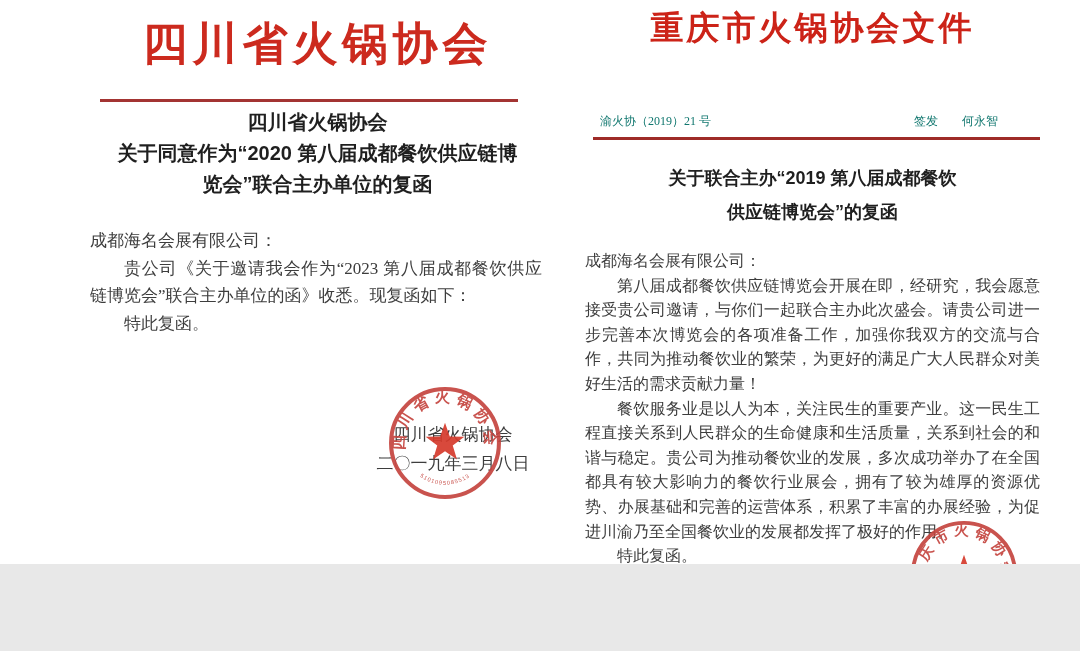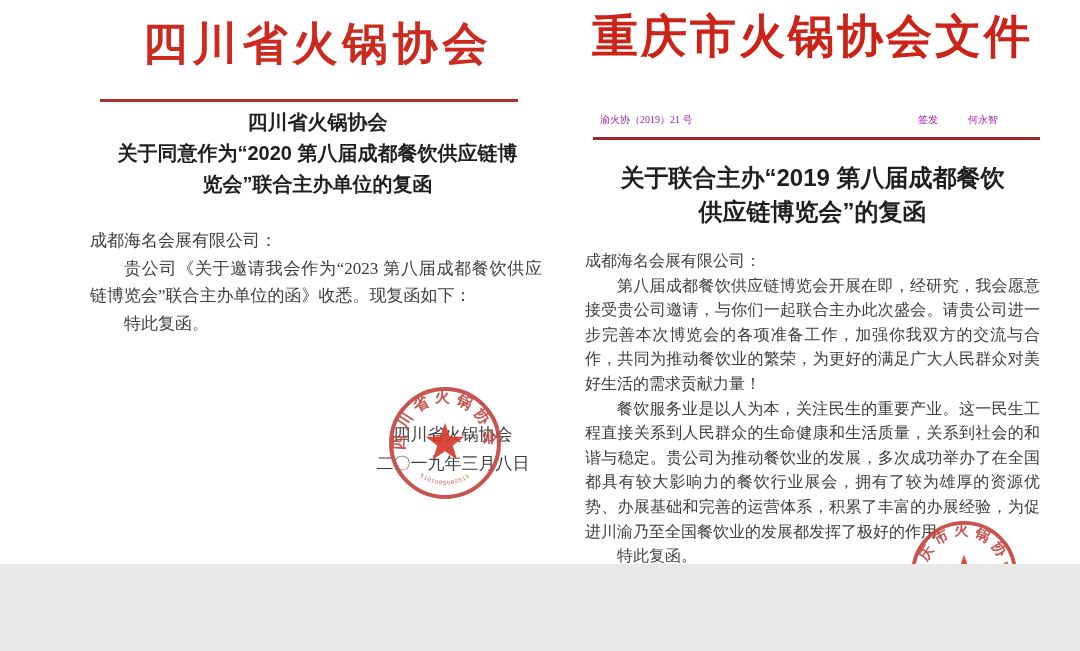--- a/index.html
+++ b/index.html
@@ -31,33 +31,33 @@
   .p-indent { text-indent:2em; }
   .l-sig {
     position:absolute; top:420px; right:2px; width:190px; text-align:center;
     font-size:17px; line-height:29px; color:#3d3d3d;
   }
 
   
   .r-letterhead {
     position:absolute; top:6px; left:0; width:100%; text-align:center;
     font-family:"Liberation Serif", serif; font-weight:bold;
-    font-size:46px; letter-spacing:3px; color:#cc2318; white-space:nowrap;
+    font-size:33px; letter-spacing:3px; color:#cc2318; white-space:nowrap;
   }
   .r-meta {
     position:absolute; top:113px; left:15px; right:42px;
     display:flex; justify-content:space-between; align-items:baseline;
-    font-size:10px; color:#a21caf;
+    font-size:12px; color:#0f766e;
   }
-  .issuer-name { margin-left:30px; }
+  .issuer-name { margin-left:24px; }
   .r-rule { position:absolute; top:137px; left:8px; width:447px; height:3px; background:#9e2b28; }
   .r-title {
     position:absolute; top:161px; left:0; width:100%; text-align:center;
     font-family:"Liberation Sans", sans-serif; font-weight:bold;
-    font-size:24px; line-height:34px; color:#1f1f1f;
+    font-size:18px; line-height:34px; color:#1f1f1f;
   }
   .r-body {
     position:absolute; top:249px; left:0; width:455px;
     font-size:16px; line-height:24.6px; color:#3d3d3d; text-align:justify;
   }
   .r-body p { margin:0; }
   .r-sig {
     position:absolute; top:560px; right:26px; width:180px; text-align:center;
     font-size:16px; line-height:26px; color:#3d3d3d;
   }

